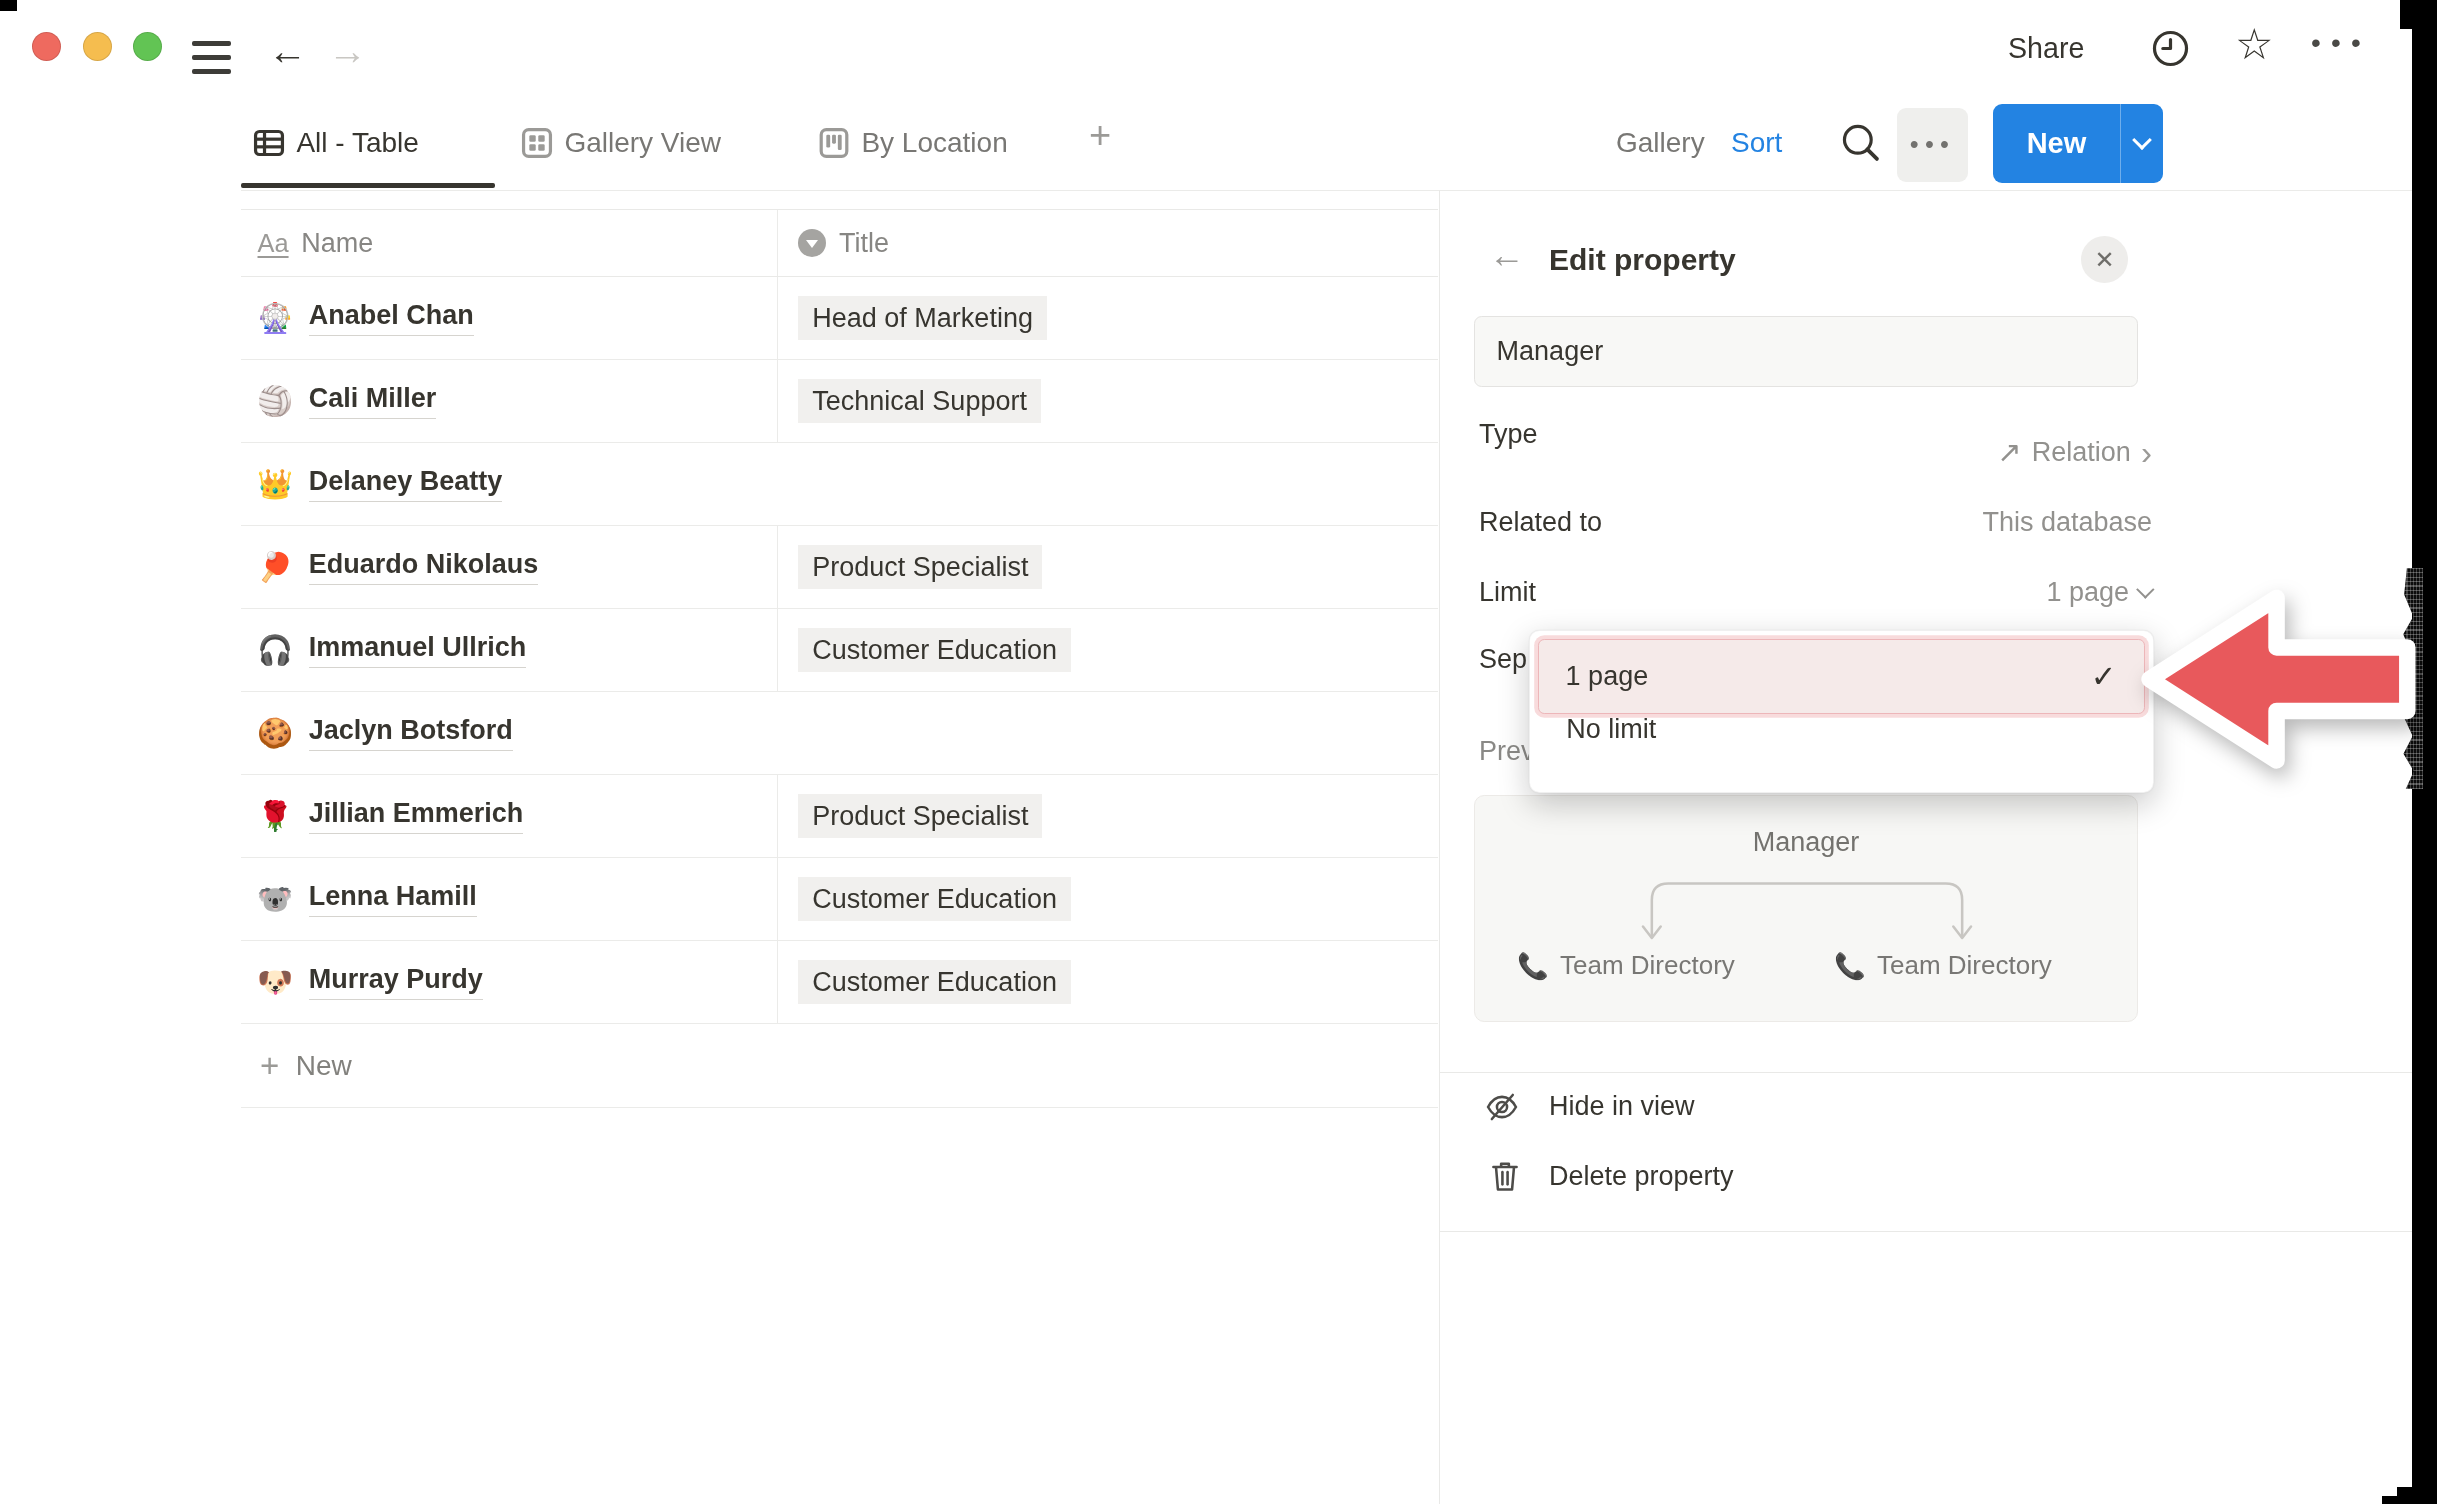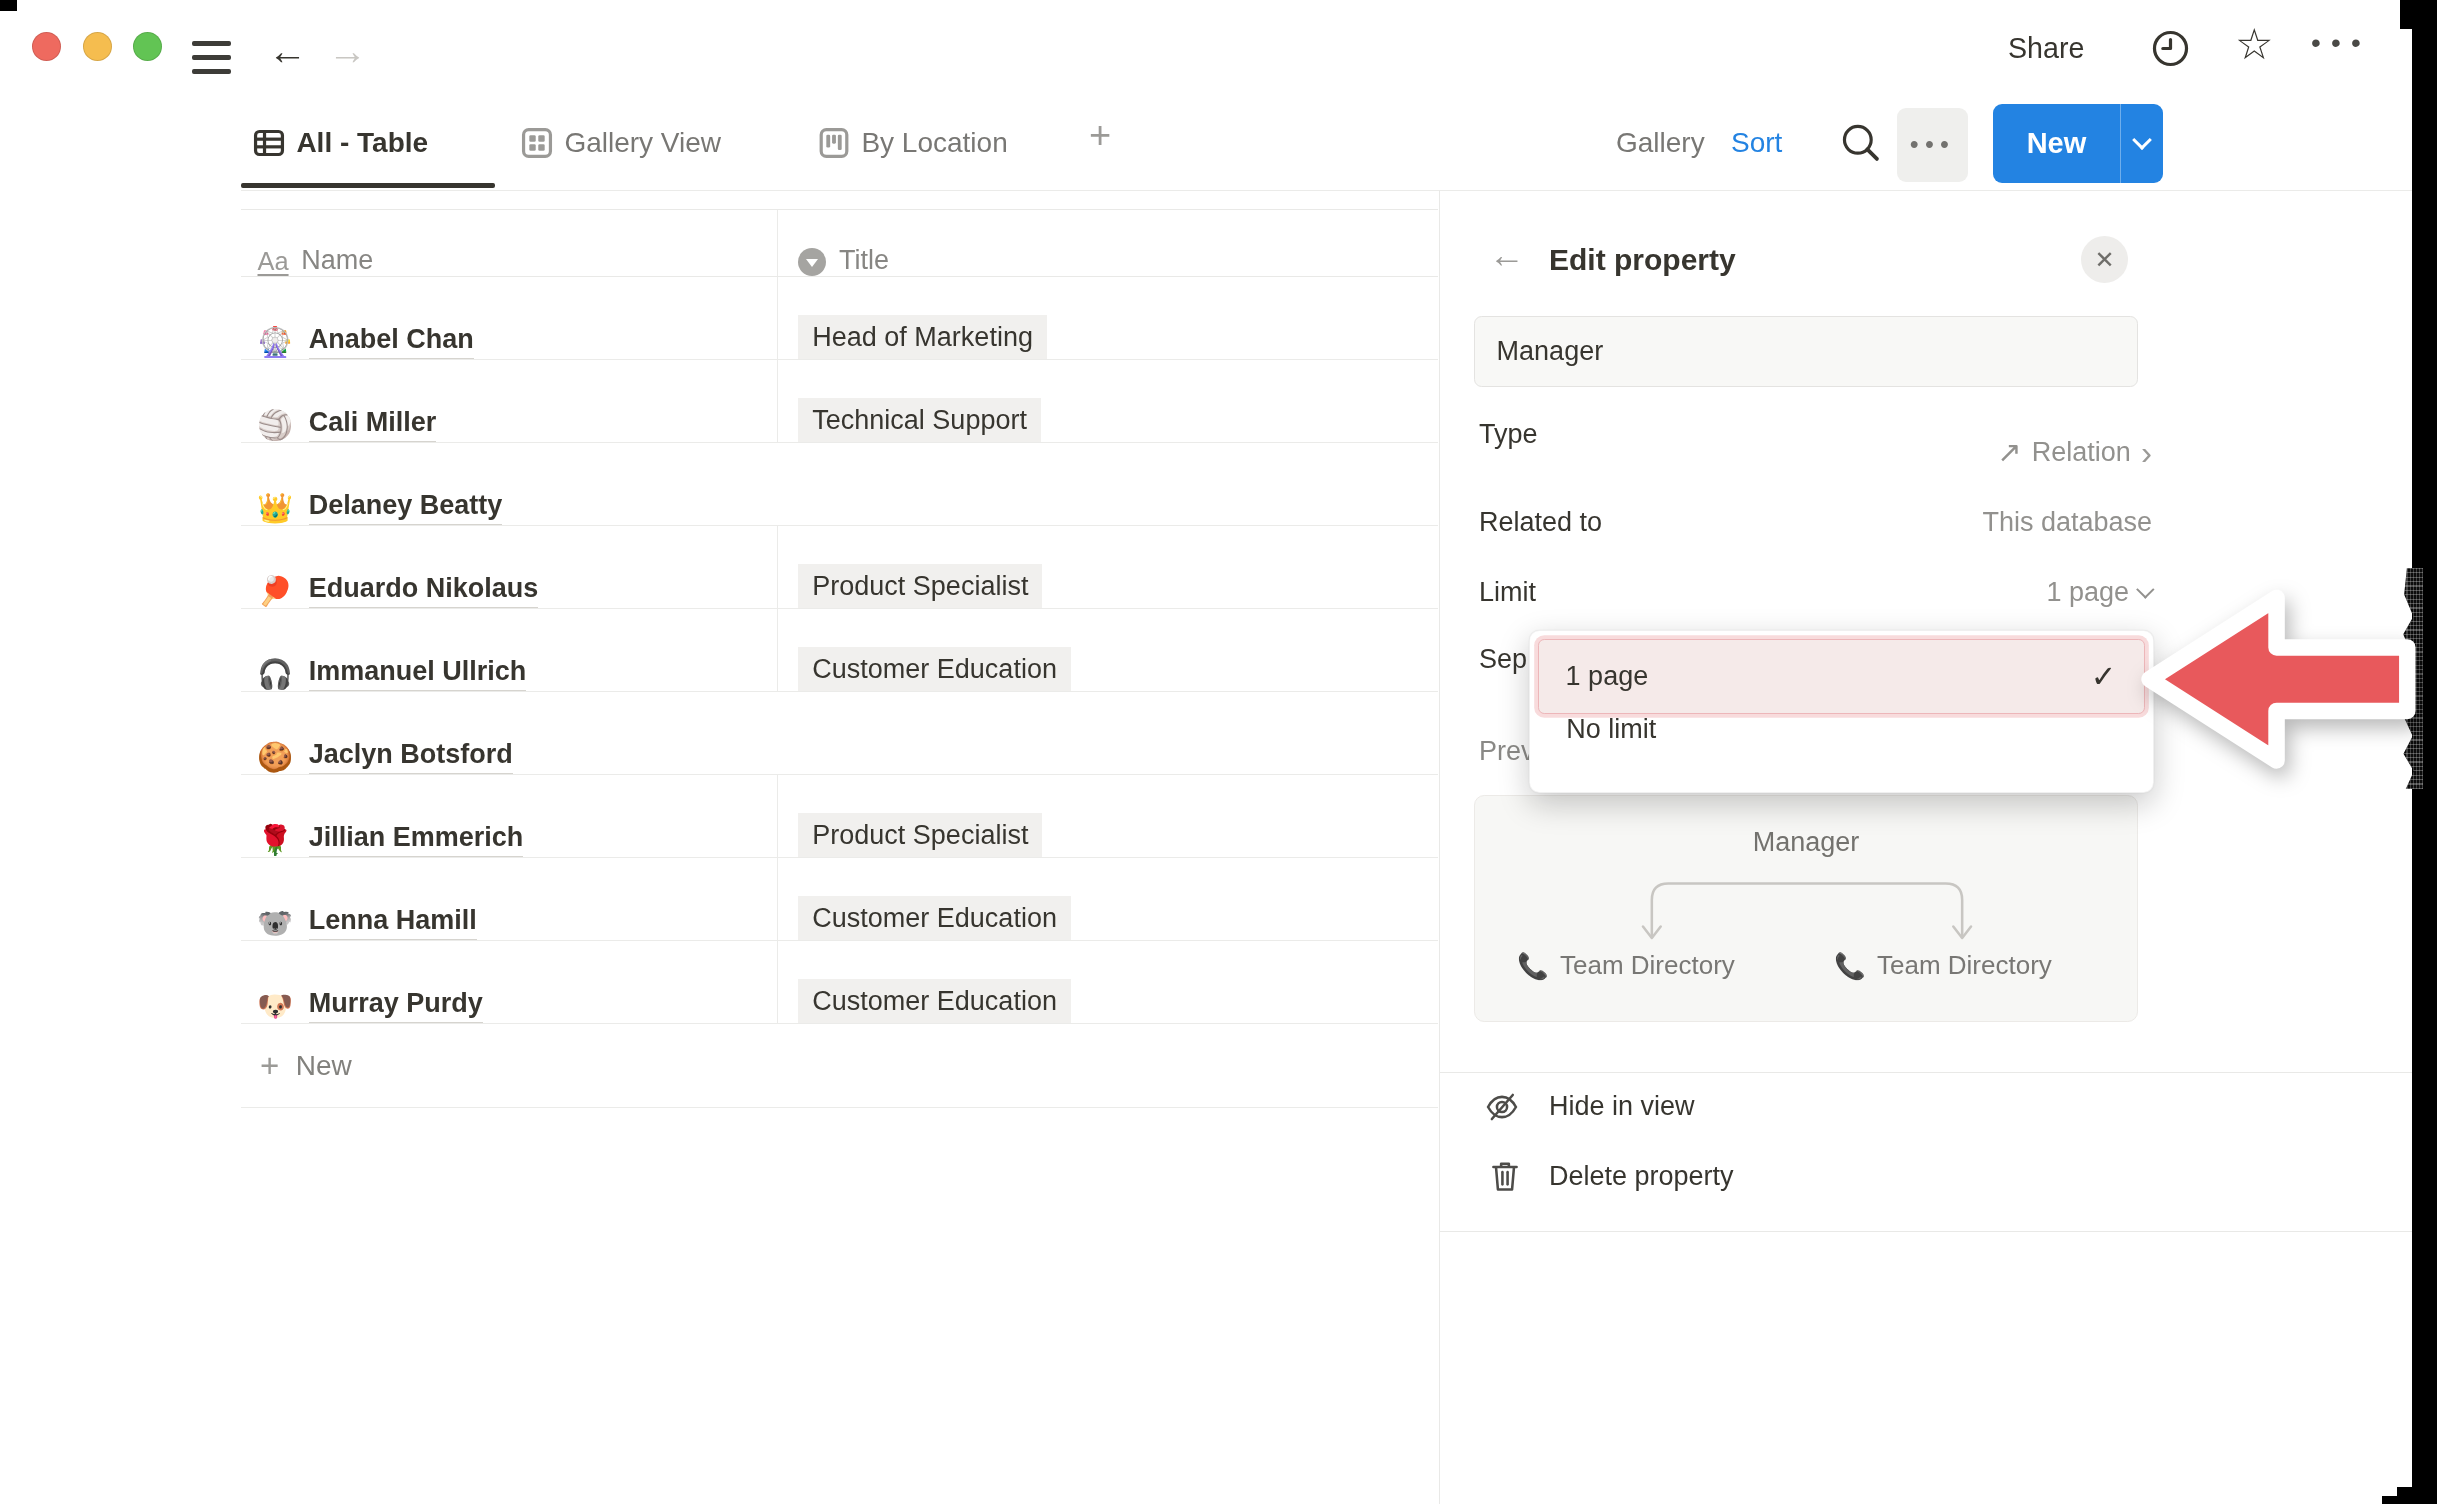--- a/index.html
+++ b/index.html
@@ -20,41 +20,41 @@
   .nav-back { left:268px; }
   .nav-fwd { left:328px; color:#c9c7c3; }
   .share { position:absolute; left:2008px; top:32px; font-size:28.6px; color:#37352f; }
   .icon-abs { position:absolute; }
   .star { left:2235px; top:23px; font-size:43px; color:#37352f; line-height:43px; }
   .win-dots { left:2311px; top:27px; font-size:28px; color:#4a4946; letter-spacing:10.2px; }
 
   
   .tab { position:absolute; top:124px; height:37px; display:flex; align-items:center; gap:11.4px; font-size:28px; color:#787774; }
   .tab .lbl { line-height:37px; }
-  .tab-all { left:253px; color:#37352f; font-weight:700; }
+  .tab-all { left:253px; color:#37352f; font-weight:400; }
   .tab-gallery { left:521px; }
   .tab-board { left:818px; }
   .tab-plus { position:absolute; left:1089px; top:116px; font-size:38px; color:#9b9a97; line-height:38px; }
   .tabbar-divider { position:absolute; left:241px; top:190px; width:2171px; height:1.3px; background:#ebebe9; }
   .active-underline { position:absolute; left:241px; top:183px; width:254px; height:5.1px; background:#37352f; border-radius:1.9px; }
   .filter { position:absolute; left:1616px; top:127px; font-size:28px; color:#787774; }
   .sort { position:absolute; left:1731px; top:127px; font-size:28px; color:#2383e2; }
   .more-btn { position:absolute; left:1897px; top:108px; width:71px; height:74px; background:#efefed; border-radius:9px; display:flex; align-items:center; justify-content:center; }
   .more-btn span { font-size:25.4px; color:#73726f; letter-spacing:6.3px; line-height:25.4px; }
   .new-btn { position:absolute; left:1993px; top:104px; width:170px; height:79px; background:#2383e2; border-radius:9px; display:flex; }
   .new-btn .nlabel { width:127px; text-align:center; color:#fff; font-size:29px; font-weight:700; line-height:79px; }
   .new-btn .nsplit { width:1.3px; height:79px; background:rgba(255,255,255,.35); }
   .new-btn .nchev { flex:1; display:flex; align-items:center; justify-content:center; }
   .chev-down { width:14px; height:14px; border-right:3.2px solid #fff; border-bottom:3.2px solid #fff; transform:rotate(45deg); margin-top:-6.3px; }
 
   
   .table { position:absolute; left:241px; top:209px; width:1197px; }
   .thead { display:flex; height:68px; border-top:1.3px solid #e9e9e7; border-bottom:1.3px solid #e9e9e7; color:#878683; font-size:27px; }
   .trow { display:flex; height:83px; border-bottom:1.3px solid #ebebe9; }
-  .cell { display:flex; align-items:flex-end; }
+  .cell { display:flex; align-items:center; }
   .name-cell { width:536px; padding-left:16.5px; gap:15.2px; }
   .title-cell { width:661px; border-left:1.3px solid #ebebe9; padding-left:20.3px; }
   .thead .name-cell { gap:12.7px; }
   .aa-ico { font-size:25.4px; color:#9b9a97; text-decoration:underline; text-decoration-thickness:1.9px; text-underline-offset:3.8px; }
   .circle-ico { width:28px; height:28px; border-radius:50%; background:#a5a4a1; display:flex; align-items:center; justify-content:center; margin-right:12.7px; }
   .circle-ico i { width:0; height:0; border-left:6.3px solid transparent; border-right:6.3px solid transparent; border-top:8.3px solid #fff; margin-top:1.9px; }
   .emoji { font-size:29px; width:36px; text-align:center; }
   .pname { font-size:27px; font-weight:600; color:#37352f; border-bottom:1.9px solid #d6d4cf; padding-bottom:3.2px; }
   .pill { background:#f1f0ee; border-radius:0; padding:6.3px 14px; font-size:27px; color:#37352f; }
   .newrow { display:flex; align-items:center; height:84px; border-bottom:1.3px solid #ebebe9; padding-left:19px; gap:16.5px; color:#82817d; font-size:28px; }

